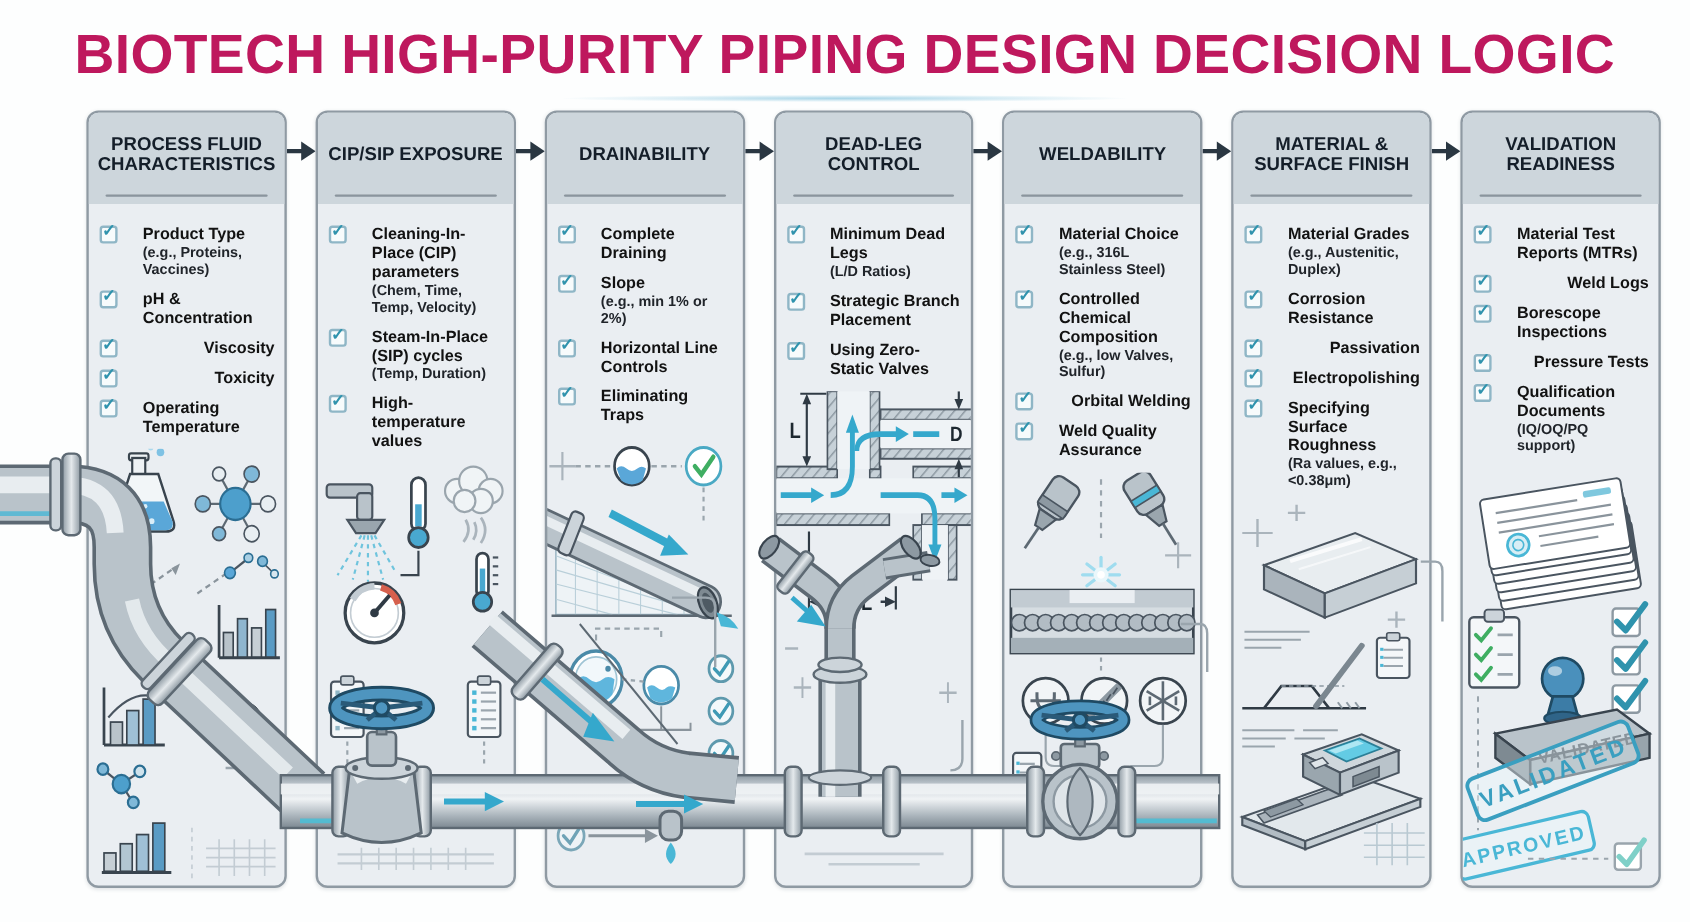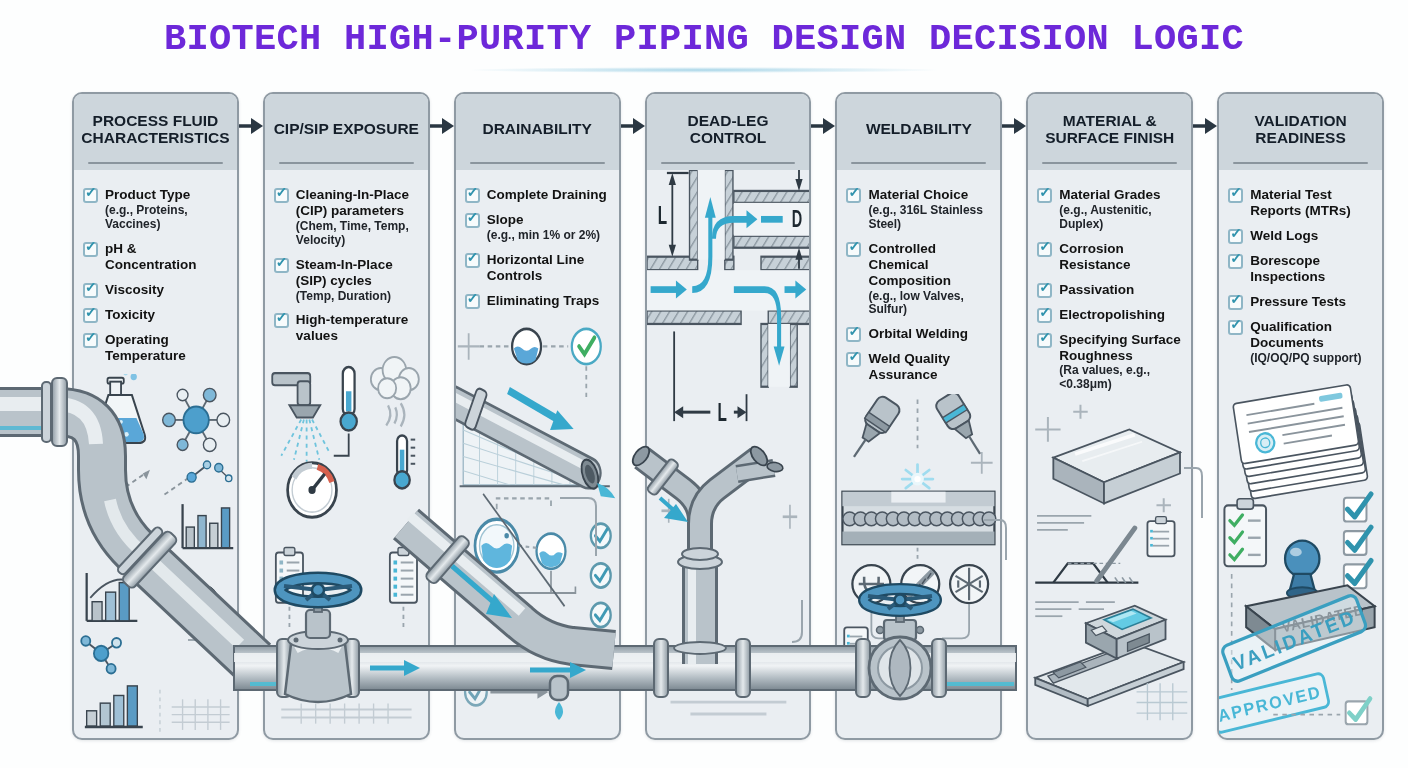--- a/index.html
+++ b/index.html
@@ -4,21 +4,21 @@
 <style>
   html,body{margin:0;padding:0;}
   body{
     width:1408px;height:768px;position:relative;overflow:hidden;
     background:#fdfefe;font-family:"Liberation Sans",sans-serif;
     -webkit-font-smoothing:antialiased;
   }
   
   .title-wrap{position:absolute;top:18px;left:0;width:100%;text-align:center;z-index:4;}
   .main-title{
-    font-size:37px;font-weight:700;letter-spacing:.3px;color:#6d28d9;margin:0;font-family:Liberation Mono, monospace;
+    font-size:46px;font-weight:700;letter-spacing:.3px;color:#be185d;margin:0;
   }
   .title-underline{
     margin:7px auto 0;width:470px;height:6px;border-radius:50%;
     background:radial-gradient(ellipse at center,#a9d6e8 0%,rgba(169,214,232,0) 72%);
   }
   
   .columns{
     position:absolute;left:24px;right:24px;top:92px;bottom:28px;
     display:flex;align-items:stretch;z-index:1;margin-left:48px;
   }
@@ -32,21 +32,21 @@
     position:relative;min-height:56px;display:flex;align-items:center;justify-content:center;
     background:#cdd6dc;border-radius:8px 8px 0 0;
     font-size:15.5px;font-weight:700;line-height:1.12;color:#141e29;
     text-align:center;padding:7px 4px 13px;
   }
   .panel-header::after{
     content:"";position:absolute;left:14px;right:14px;bottom:6px;height:2px;
     background:#5d6973;opacity:.6;border-radius:1px;
   }
   .items{padding:8px 8px 2px 9px;}
-  .item{display:flex;gap:7px;align-items:flex-start;margin:9px 0;}
+  .item{display:flex;gap:21px;align-items:flex-start;margin:9px 0;justify-content:space-between;}
   .cb{
     flex:0 0 15px;width:15px;height:15px;margin-top:1px;position:relative;
     border:2px solid #8fb6c6;border-radius:3px;background:#f7fbfc;box-sizing:border-box;
   }
   .cb::before{
     content:"\2713";position:absolute;left:0px;top:-6px;
     font-size:14px;font-weight:700;color:#2f93ad;
   }
   .itxt{min-width:0;}
   .lbl{font-size:13.5px;font-weight:700;color:#121212;line-height:1.18;}
@@ -472,20 +472,41 @@
 
   <div class="arrowcell">
     <svg width="24" height="20" viewBox="0 0 24 20">
         <line x1="0" y1="10" x2="14" y2="10" stroke="#2a3742" stroke-width="3.5"></line>
         <polygon points="12,2 24,10 12,18" fill="#2a3742"></polygon>
       </svg>
   </div>
 
   <div class="panel">
     <div class="panel-header">DEAD-LEG CONTROL</div>
+    <div class="items">
+        <div class="item">
+          <span class="cb"></span>
+          <div class="itxt">
+            <div class="lbl">Minimum Dead Legs</div>
+            <div class="sub">(L/D Ratios)</div>
+          </div>
+        </div>
+        <div class="item">
+          <span class="cb"></span>
+          <div class="itxt">
+            <div class="lbl">Strategic Branch Placement</div>
+          </div>
+        </div>
+        <div class="item">
+          <span class="cb"></span>
+          <div class="itxt">
+            <div class="lbl">Using Zero-Static Valves</div>
+          </div>
+        </div>
+      </div>
     <div class="ill">
       <svg viewBox="0 0 180 380" preserveAspectRatio="none">
         <defs>
           <pattern id="hatch4" width="7" height="7" patternUnits="userSpaceOnUse" patternTransform="rotate(45)">
             <rect width="7" height="7" fill="#c7d1d8"></rect>
               <line x1="0" y1="0" x2="0" y2="7" stroke="#8d99a2" stroke-width="2.5"></line>
           </pattern>
         </defs>
 
         <g>

